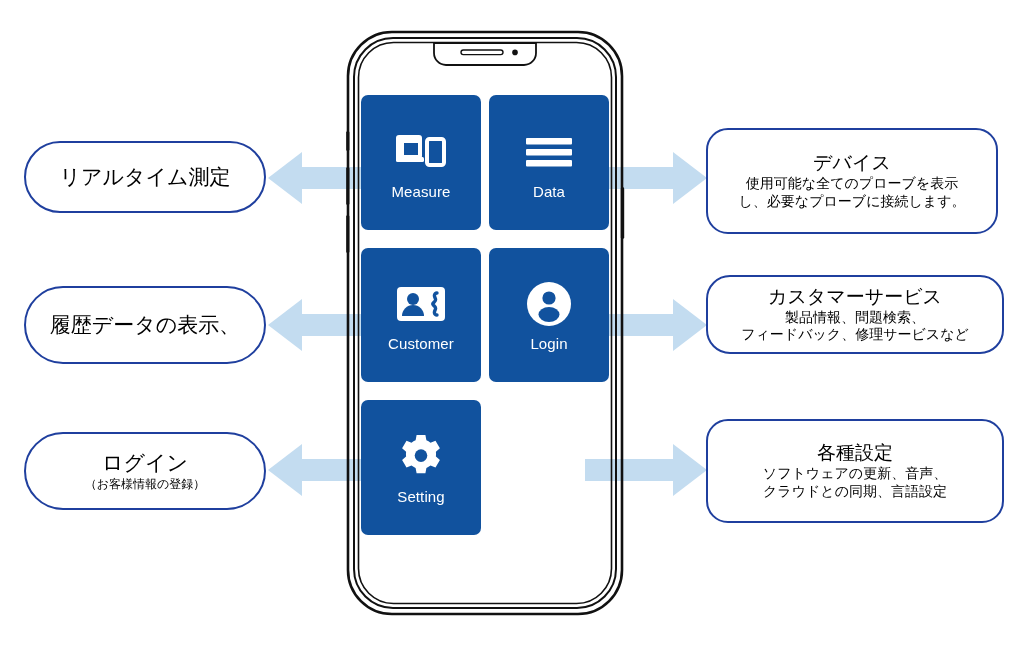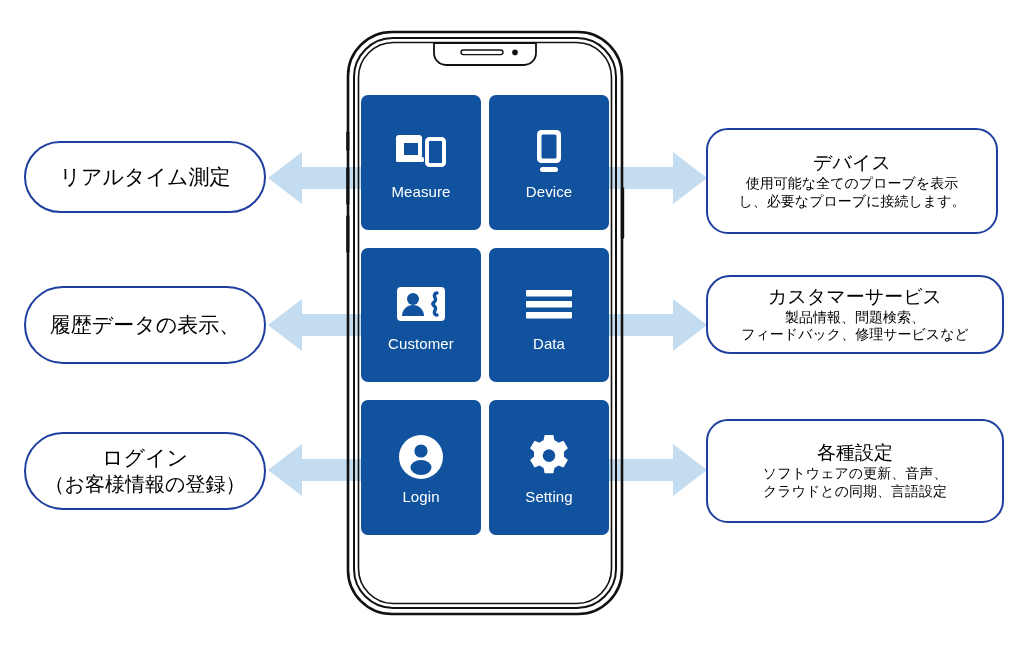--- a/index.html
+++ b/index.html
@@ -45,21 +45,21 @@
   .callout .title {
     font-size: 19px;
   }
   .callout .sub {
     font-size: 14px;
   }
   .callout.left .line {
     font-size: 21px;
   }
   .callout.left .line.small {
-    font-size: 20px;
+    font-size: 12px;
   }
 
   
   #cal-left-1 { left: 24px;  top: 141px; width: 242px; height: 72px; }
   #cal-left-2 { left: 24px;  top: 286px; width: 242px; height: 78px; }
   #cal-left-3 { left: 24px;  top: 432px; width: 242px; height: 78px; }
 
   
   #cal-right-1 { left: 706px; top: 128px; width: 292px; height: 106px; }
   #cal-right-2 { left: 706px; top: 275px; width: 298px; height: 79px; border-radius: 24px; }
@@ -209,56 +209,46 @@
         <svg width="50" height="38" viewBox="0 0 50 38">
           <path d="M4 6 h22 v4 H8 v14 h18 v4 H2 a2 2 0 0 1 -2 -2 V6 a2 2 0 0 1 4 0 z" fill="#ffffff"></path>
           <rect x="2" y="4" width="22" height="20" rx="1" fill="none" stroke="#ffffff" stroke-width="4"></rect>
           <rect x="0" y="24" width="28" height="5" rx="1.5" fill="#ffffff"></rect>
           <rect x="31" y="6" width="17" height="26" rx="2.5" fill="none" stroke="#ffffff" stroke-width="4"></rect>
         </svg>
       </span>
       <span class="tile-label">Measure</span>
     </div>
 
-    <div class="tile">
-      <span class="glyph">
-        <svg width="34" height="46" viewBox="0 0 34 46">
-          <rect x="5" y="1" width="24" height="33" rx="4.5" fill="#ffffff"></rect>
-          <rect x="9.5" y="5.5" width="15" height="24" rx="1.5" fill="#11529e"></rect>
-          <rect x="8" y="38" width="18" height="5" rx="2.5" fill="#ffffff"></rect>
-        </svg>
-      </span>
-      <span class="tile-label">Device</span>
+
+    <div class="tile">
+      <span class="glyph">
+        <svg width="46" height="34" viewBox="0 0 46 34">
+          <rect x="0" y="3" width="46" height="6.5" rx="1" fill="#ffffff"></rect>
+          <rect x="0" y="14" width="46" height="6.5" rx="1" fill="#ffffff"></rect>
+          <rect x="0" y="25" width="46" height="6.5" rx="1" fill="#ffffff"></rect>
+        </svg>
+      </span>
+      <span class="tile-label">Data</span>
     </div>
 
     <div class="tile">
       <span class="glyph">
         <svg width="50" height="38" viewBox="0 0 50 38">
           <rect x="1" y="2" width="48" height="34" rx="4" fill="#ffffff"></rect>
           <circle cx="17" cy="14" r="6" fill="#11529e"></circle>
           <path d="M6 31 a11 11 0 0 1 22 0 z" fill="#11529e"></path>
           <path d="M41 8 a2.6 2.6 0 0 0 -2.6 2.6 c0 1.7 1.2 2.6 1.2 4.2 c0 1.9 -2.9 3.0 -2.9 4.2 c0 1.2 2.9 2.3 2.9 4.2 c0 1.6 -1.2 2.5 -1.2 4.2 A2.6 2.6 0 0 0 41 30" fill="none" stroke="#11529e" stroke-width="3.4" stroke-linecap="round"></path>
         </svg>
       </span>
       <span class="tile-label">Customer</span>
     </div>
 
     <div class="tile">
       <span class="glyph">
-        <svg width="46" height="34" viewBox="0 0 46 34">
-          <rect x="0" y="3" width="46" height="6.5" rx="1" fill="#ffffff"></rect>
-          <rect x="0" y="14" width="46" height="6.5" rx="1" fill="#ffffff"></rect>
-          <rect x="0" y="25" width="46" height="6.5" rx="1" fill="#ffffff"></rect>
-        </svg>
-      </span>
-      <span class="tile-label">Data</span>
-    </div>
-
-    <div class="tile">
-      <span class="glyph">
         <svg width="46" height="46" viewBox="0 0 46 46">
           <circle cx="23" cy="23" r="22" fill="#ffffff"></circle>
           <circle cx="23" cy="17" r="6.6" fill="#11529e"></circle>
           <ellipse cx="23" cy="33.5" rx="10.5" ry="7.5" fill="#11529e"></ellipse>
         </svg>
       </span>
       <span class="tile-label">Login</span>
     </div>
 
     <div class="tile">

